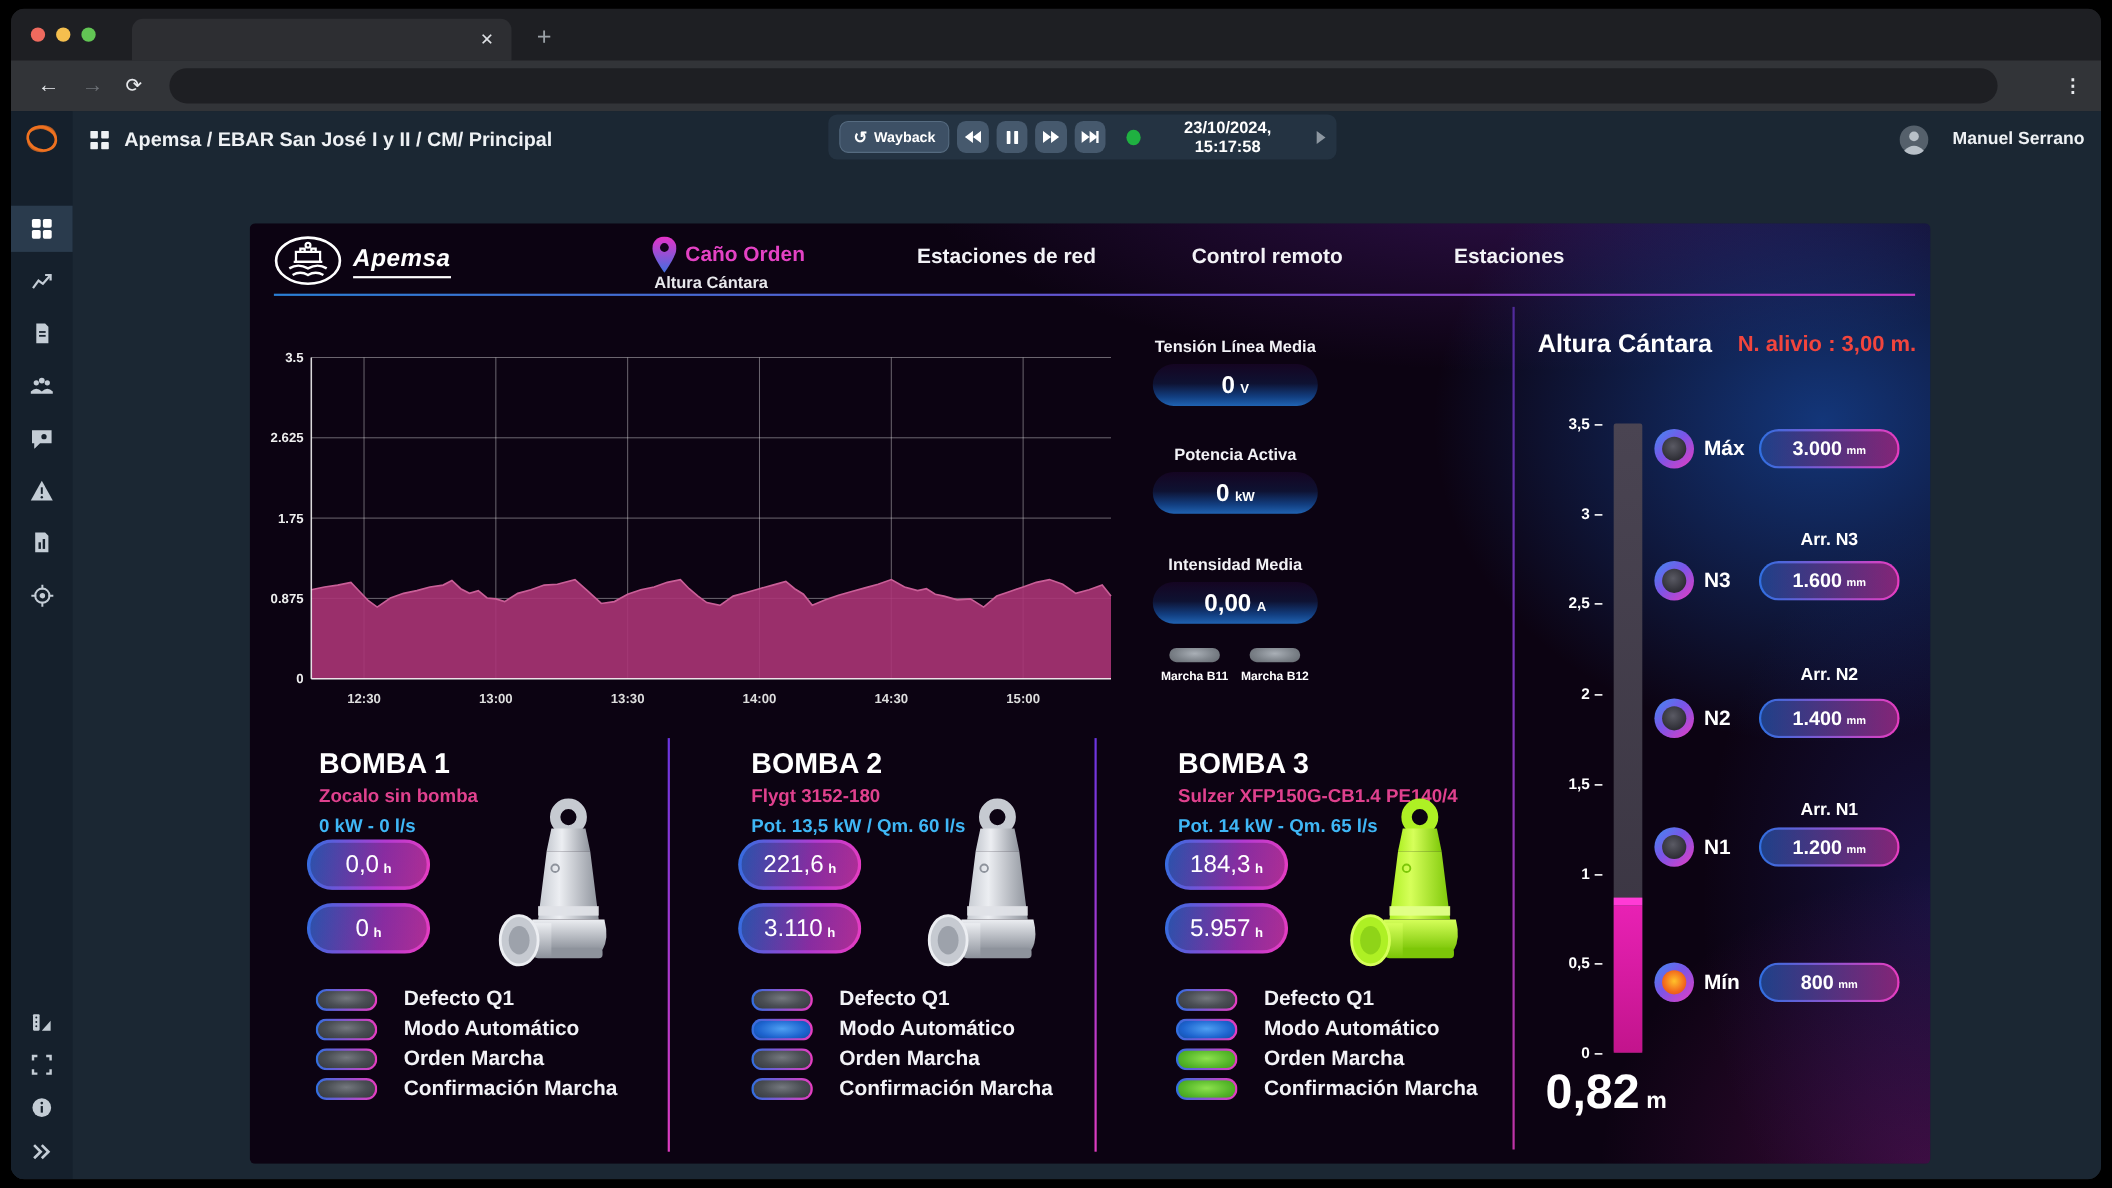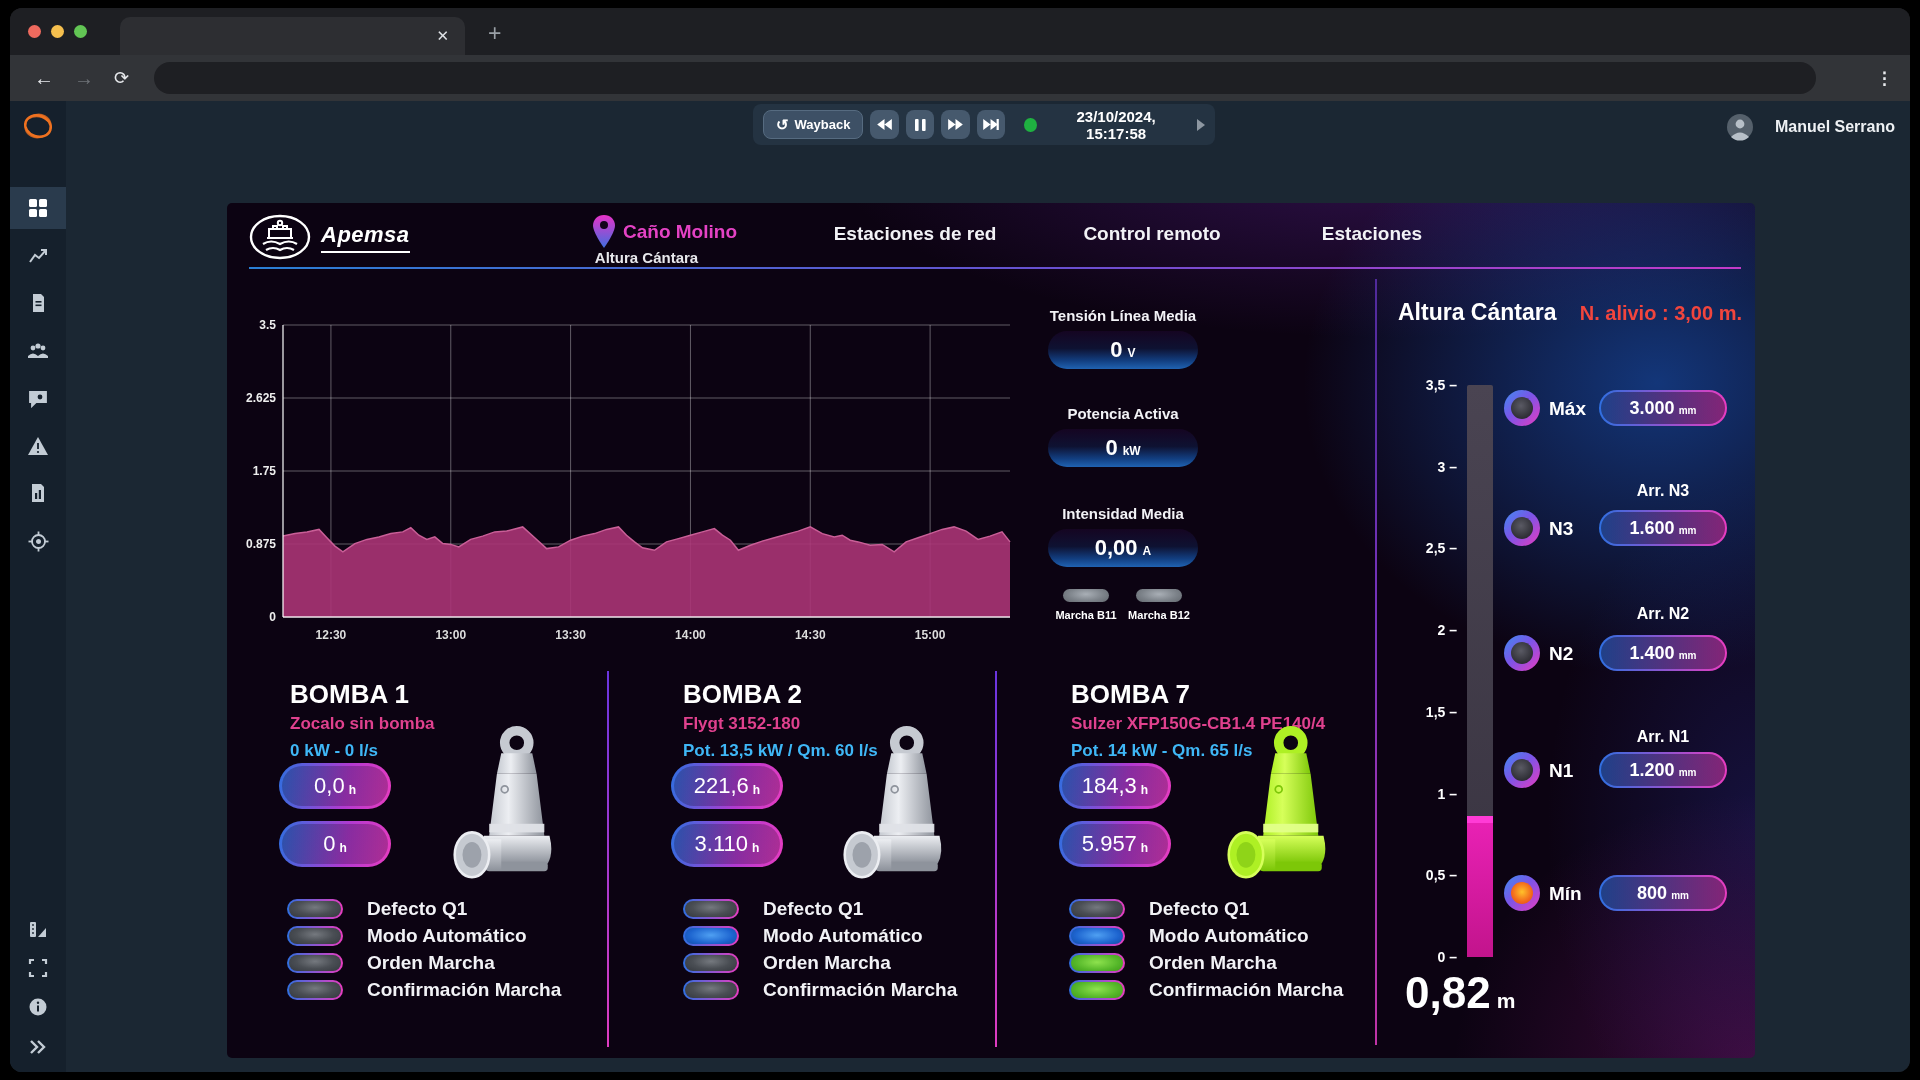--- a/index.html
+++ b/index.html
@@ -264,20 +264,29 @@
         </svg>
       </div>
       <div class="side-item" style="top:925px">
         <svg width="20" height="16" viewBox="0 0 20 16" fill="none" stroke="#c3ccd5" stroke-width="2.4">
           <path d="M3 2 L9 8 L3 14"></path>
               <path d="M10 2 L16 8 L10 14"></path>
         </svg>
       </div>
     </div>
 
+    <div class="crumbwrap">
+      <svg width="17" height="17" viewBox="0 0 17 17" fill="#eef1f4">
+        <rect x="0" y="0" width="7" height="7" rx="1"></rect>
+            <rect x="10" y="0" width="7" height="7" rx="1"></rect>
+        <rect x="0" y="10" width="7" height="7" rx="1"></rect>
+            <rect x="10" y="10" width="7" height="7" rx="1"></rect>
+      </svg>
+      <span class="crumb">Apemsa / EBAR San José I y II / CM/ Principal</span>
+    </div>
 
     <div class="playback">
       <div class="wayback">
         <span class="wicon">↺</span>
         <span>Wayback</span>
       </div>
       <div class="mediabtn">
         <svg width="15" height="11" viewBox="0 0 16 12" fill="#fff">
           <path d="M8 0 L0 6 L8 12 Z M16 0 L8 6 L16 12 Z"></path>
             </svg>
@@ -332,21 +341,21 @@
         <svg width="22" height="33" viewBox="0 0 22 33">
           <defs>
                 <linearGradient id="ping" x1="0" y1="0" x2="0" y2="1">
             <stop offset="0" stop-color="#e832c8"></stop>
                   <stop offset="1" stop-color="#3f6fe0"></stop>
                 </linearGradient>
               </defs>
           <path d="M11 0 C4.5 0 0 4.8 0 10.6 C0 18 11 33 11 33 S22 18 22 10.6 C22 4.8 17.5 0 11 0 Z" fill="url(#ping)"></path>
           <circle cx="11" cy="10" r="4" fill="#14041c"></circle>
         </svg>
-        <span class="station-label">Caño Molino</span>
+        <span class="station-label">Caño Orden</span>
       </div>
 
       <div class="dnav" style="left:688px">Estaciones de red</div>
       <div class="dnav" style="left:925px">Control remoto</div>
       <div class="dnav" style="left:1145px">Estaciones</div>
       <div class="rule"></div>
       <div class="vsep-right"></div>
 
       <div class="chart-title">Altura Cántara</div>
       <svg id="chart-svg" width="1020" height="365">
@@ -565,21 +574,21 @@
               <span class="ind-label">Orden Marcha</span>
                 </div>
             <div class="ind-row">
               <div class="spill"></div>
               <span class="ind-label">Confirmación Marcha</span>
                 </div>
           </div>
         </div>
 
         <div class="pump-col c2">
-          <div class="p-title" style="left:74px">BOMBA 7</div>
+          <div class="p-title" style="left:74px">BOMBA 3</div>
           <div class="p-model" style="left:74px">Sulzer XFP150G-CB1.4 PE140/4</div>
           <div class="p-spec" style="left:74px">Pot. 14 kW - Qm. 65 l/s</div>
           <div class="hpill" style="left:62px; top:92px">
             <span class="val">184,3</span>
             <span class="unit">h</span>
           </div>
           <div class="hpill" style="left:62px; top:150px">
             <span class="val">5.957</span>
             <span class="unit">h</span>
           </div>

